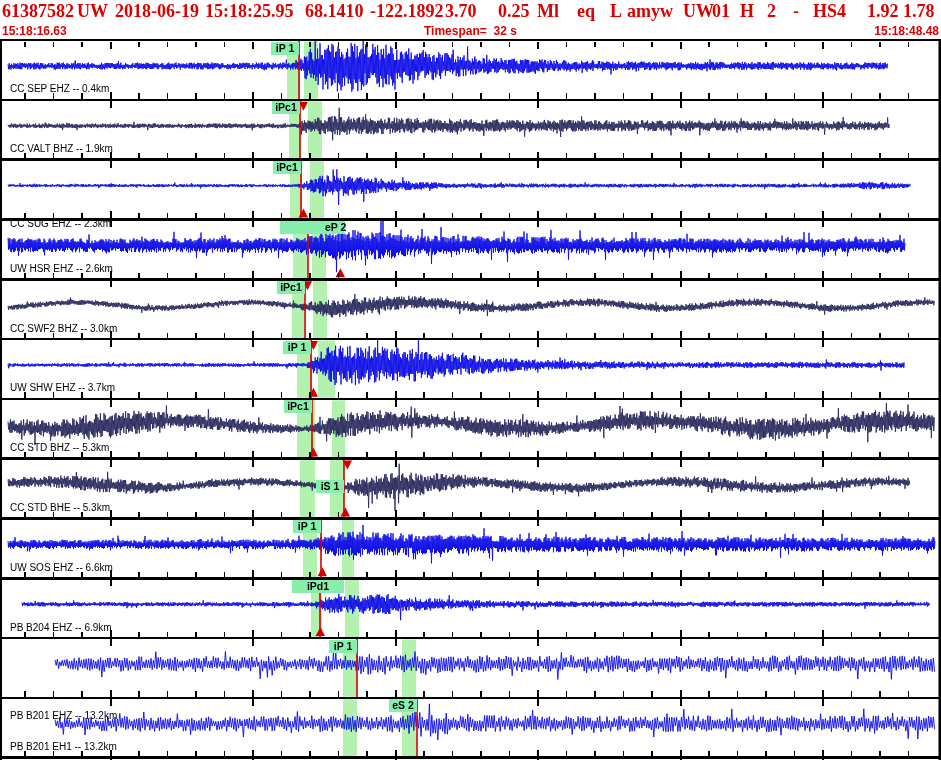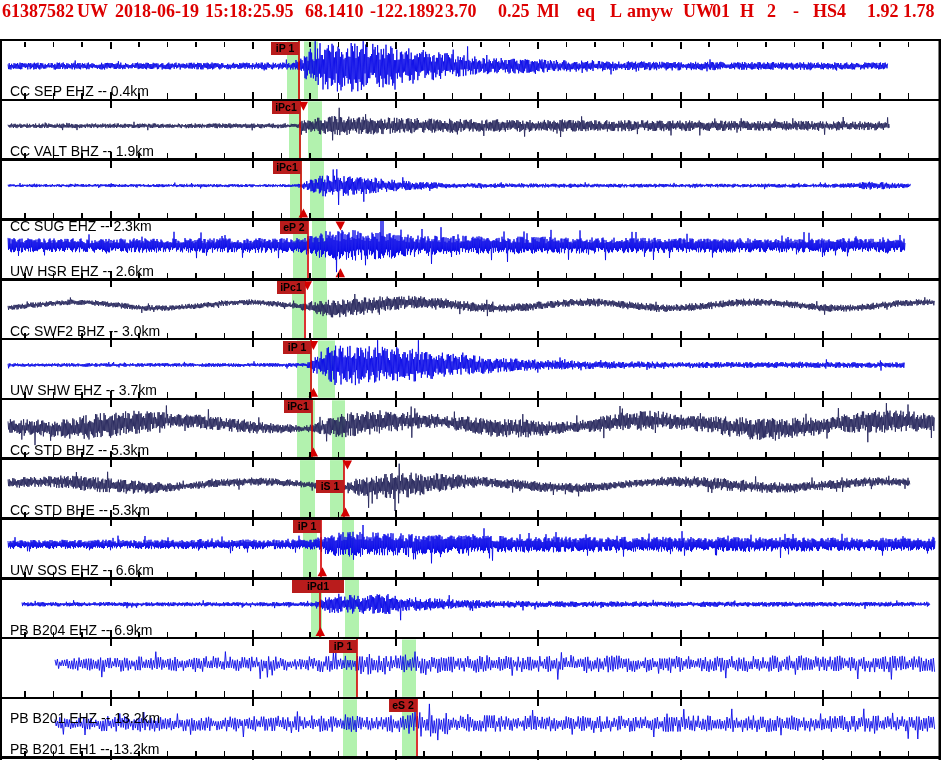--- a/index.html
+++ b/index.html
@@ -5,23 +5,23 @@
   html,body{margin:0;padding:0;background:#ffffff;}
   .screen{position:relative;width:941px;height:760px;background:#ffffff;overflow:hidden;
           font-family:"Liberation Sans",sans-serif;}
   .hdr1{position:absolute;left:0;top:0;width:941px;height:22px;text-align:right;}
   .hdr1 span{position:absolute;top:1px;color:#dd0000;font-family:"Liberation Serif",serif;
              font-weight:bold;font-size:18px;white-space:pre;}
   .hdr2{position:absolute;left:0;top:22px;width:941px;height:17px;}
   .hdr2 span{position:absolute;top:2px;color:#dd0000;font-family:"Liberation Sans",sans-serif;
              font-weight:bold;font-size:12px;white-space:pre;}
   #traces{position:absolute;left:0;top:0;width:941px;height:760px;}
-  .sta-label{position:absolute;left:10px;height:15px;color:#000;font-size:14px;
+  .sta-label{position:absolute;left:10px;height:15px;color:#000;font-size:10px;
              font-family:"Liberation Sans",sans-serif;white-space:pre;z-index:5;}
-  .pick-flag{position:absolute;height:13px;background:#b91c1c;color:#000;font-weight:bold;
+  .pick-flag{position:absolute;height:13px;background:#86efac;color:#000;font-weight:bold;
              font-size:10.5px;line-height:13px;text-align:center;white-space:pre;z-index:6;
              font-family:"Liberation Sans",sans-serif;}
   svg{position:absolute;left:0;top:0;}
 </style>
 </head>
 <body>
 
 <div class="screen">
 
   <div class="hdr1">
@@ -41,20 +41,25 @@
     <span style="left:712px">01</span>
     <span style="left:740px">H</span>
     <span style="left:767px">2</span>
     <span style="left:793px">-</span>
     <span style="left:813px">H</span>
     <span style="left:827px">S4</span>
     <span style="left:867px">1.92</span>
     <span style="left:903px">1.78</span>
   </div>
 
+  <div class="hdr2">
+    <span style="left:2px">15:18:16.63</span>
+    <span style="left:424px">Timespan=  32 s</span>
+    <span style="right:2px">15:18:48.48</span>
+  </div>
 
   <div id="traces">
     <svg id="wave-svg" width="941" height="760" viewBox="0 0 941 760">
         <rect x="287" y="41.5" width="13" height="57.3" fill="#b2f2ae"></rect>
         <rect x="304" y="41.5" width="14" height="57.3" fill="#b2f2ae"></rect>
         <rect x="289" y="101.3" width="12" height="57.3" fill="#b2f2ae"></rect>
         <rect x="308" y="101.3" width="14" height="57.3" fill="#b2f2ae"></rect>
         <rect x="290" y="161.1" width="12" height="57.29999999999998" fill="#b2f2ae"></rect>
         <rect x="310" y="161.1" width="14" height="57.29999999999998" fill="#b2f2ae"></rect>
         <rect x="293" y="220.89999999999998" width="14" height="57.30000000000001" fill="#b2f2ae"></rect>
@@ -543,21 +548,21 @@
         <rect x="0" y="40" width="2" height="720" fill="#000"></rect>
         <rect x="938.5" y="40" width="2.5" height="720" fill="#000"></rect>
       </svg>
   <div class="sta-label" style="top: 83.3px;">CC SEP EHZ -- 0.4km</div>
       <div class="pick-flag" style="left: 271px; top: 41.5px; width: 28px;">iP 1</div>
       <div class="sta-label" style="top: 143.1px;">CC VALT BHZ -- 1.9km</div>
       <div class="pick-flag" style="left: 272px; top: 101.3px; width: 28px;">iPc1</div>
       <div class="sta-label" style="top: 218px;">CC SUG EHZ -- 2.3km</div>
       <div class="pick-flag" style="left: 273px; top: 161.1px; width: 28px;">iPc1</div>
       <div class="sta-label" style="top: 262.7px;">UW HSR EHZ -- 2.6km</div>
-      <div class="pick-flag" style="left: 280px; top: 220.9px; width: 28px;">eP 2</div>
+      <div class="pick-flag" style="left: 280px; top: 220.9px; width: 20px; padding-left: 45px;">eP 2</div>
       <div class="sta-label" style="top: 322.5px;">CC SWF2 BHZ -- 3.0km</div>
       <div class="pick-flag" style="left: 277px; top: 280.7px; width: 28px;">iPc1</div>
       <div class="sta-label" style="top: 382.3px;">UW SHW EHZ -- 3.7km</div>
       <div class="pick-flag" style="left: 283px; top: 340.5px; width: 28px;">iP 1</div>
       <div class="sta-label" style="top: 442.1px;">CC STD BHZ -- 5.3km</div>
       <div class="pick-flag" style="left: 284px; top: 400.3px; width: 28px;">iPc1</div>
       <div class="sta-label" style="top: 501.9px;">CC STD BHE -- 5.3km</div>
       <div class="pick-flag" style="left: 316px; top: 460.1px; width: 28px; margin-top: 20px;">iS 1</div>
       <div class="sta-label" style="top: 561.7px;">UW SOS EHZ -- 6.6km</div>
       <div class="pick-flag" style="left: 293px; top: 519.9px; width: 28px;">iP 1</div>

